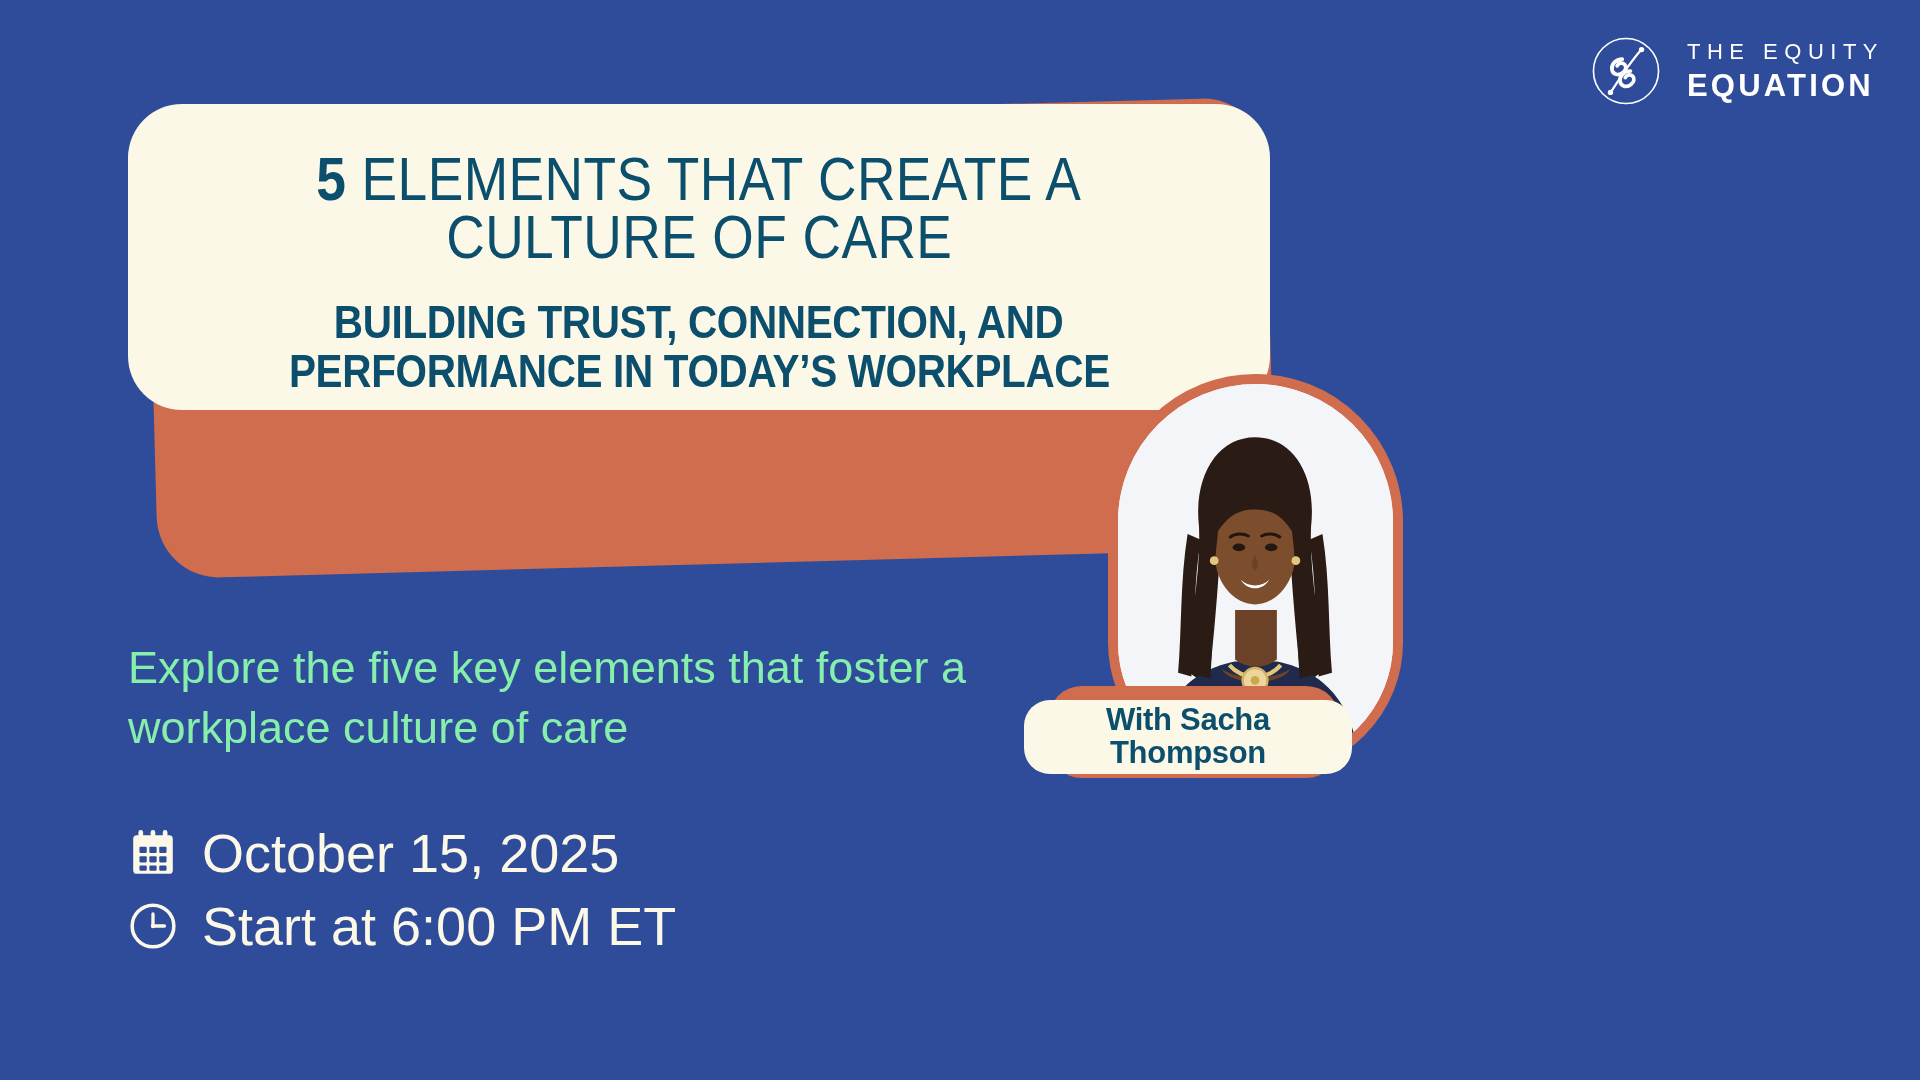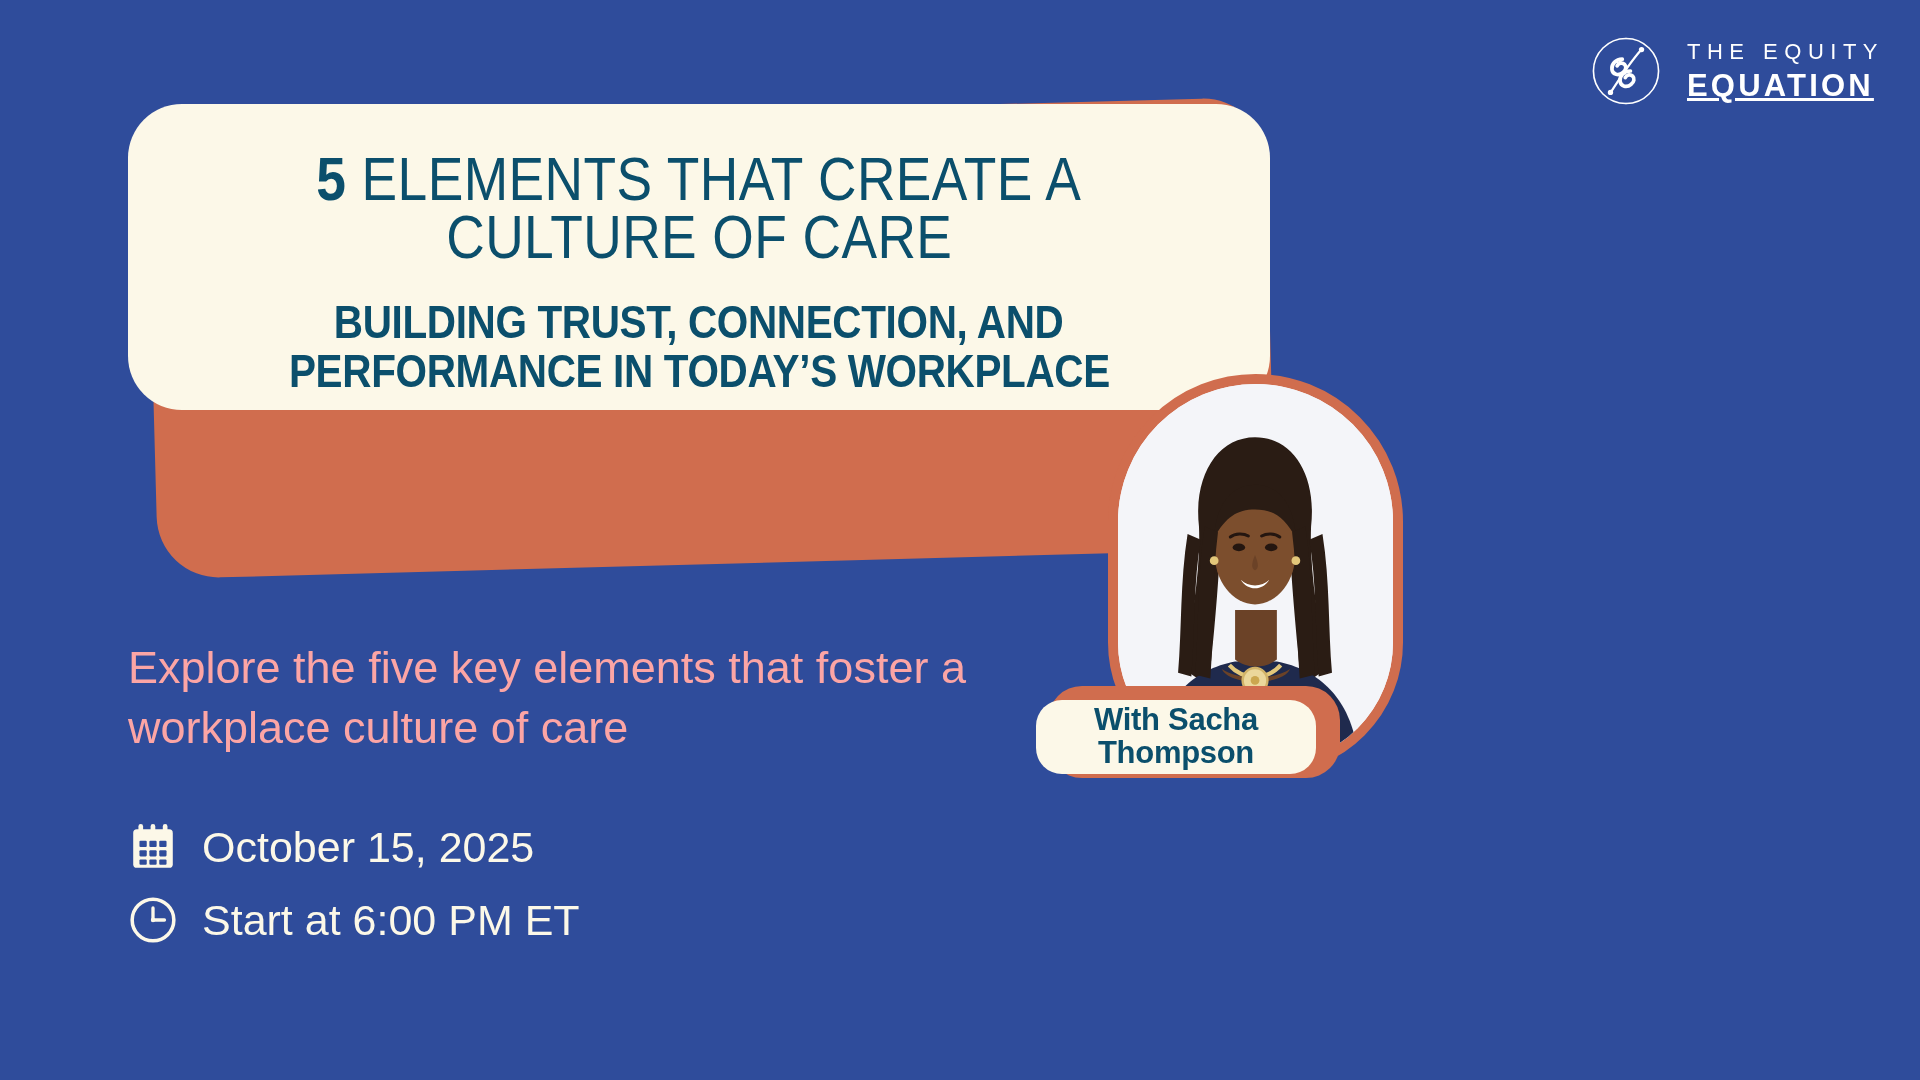--- a/index.html
+++ b/index.html
@@ -37,21 +37,20 @@
   #logo-line1 {
     font-size:22px;
     letter-spacing:6.5px;
     font-weight:400;
     margin-bottom:7px;
   }
   #logo-line2 {
     font-size:31px;
     letter-spacing:3.2px;
     font-weight:700;
-    text-decoration:underline;
   }
 
   
   #title-shadow {
     position:absolute;
     left:152px; top:112px;
     width:1118px; height:452px;
     background:#D06D4E;
     border-radius:62px;
     transform:rotate(-1.55deg);
@@ -90,38 +89,38 @@
     transform:scaleX(0.88);
     white-space:nowrap;
     margin-top:34px;
   }
 
   
   #desc {
     position:absolute;
     left:128px; top:638px;
     width:880px;
-    color:#fca5a5;
+    color:#86efac;
     font-size:45px;
     line-height:1.33;
     font-weight:400;
   }
 
   
   .meta-row {
     position:absolute;
     left:128px;
     display:flex;
     align-items:center;
     gap:24px;
     color:#FCF8E8;
   }
   #row-date { top:822px; }
   #row-time { top:895px;justify-content:center; }
-  .meta-text { font-size:43px; font-weight:400; }
+  .meta-text { font-size:54px; font-weight:400; }
   .meta-icon { width:50px; height:50px; display:block; flex:none; }
 
   
   #portrait-wrap {
     position:absolute;
     left:1108px; top:374px;
     width:295px; height:400px;
   }
   #portrait-ring {
     position:absolute; inset:0;
@@ -136,27 +135,26 @@
   #badge-shadow {
     position:absolute;
     left:1048px; top:686px;
     width:292px; height:92px;
     background:#D06D4E;
     border-radius:34px;
   }
   #badge {
     position:absolute;
     left:1024px; top:700px;
-    width:280px; height:74px;
+    width:328px; height:74px;
     background:#FCF8E8;
     border-radius:26px;
     display:flex;
     align-items:center;
     justify-content:center;
-    margin-left:12px;
   }
   #badge-text {
     color:#0B4F6C;
     font-size:31px;
     font-weight:700;
     line-height:1.06;
     text-align:center;
     letter-spacing:-0.3px;
   }
 </style>

